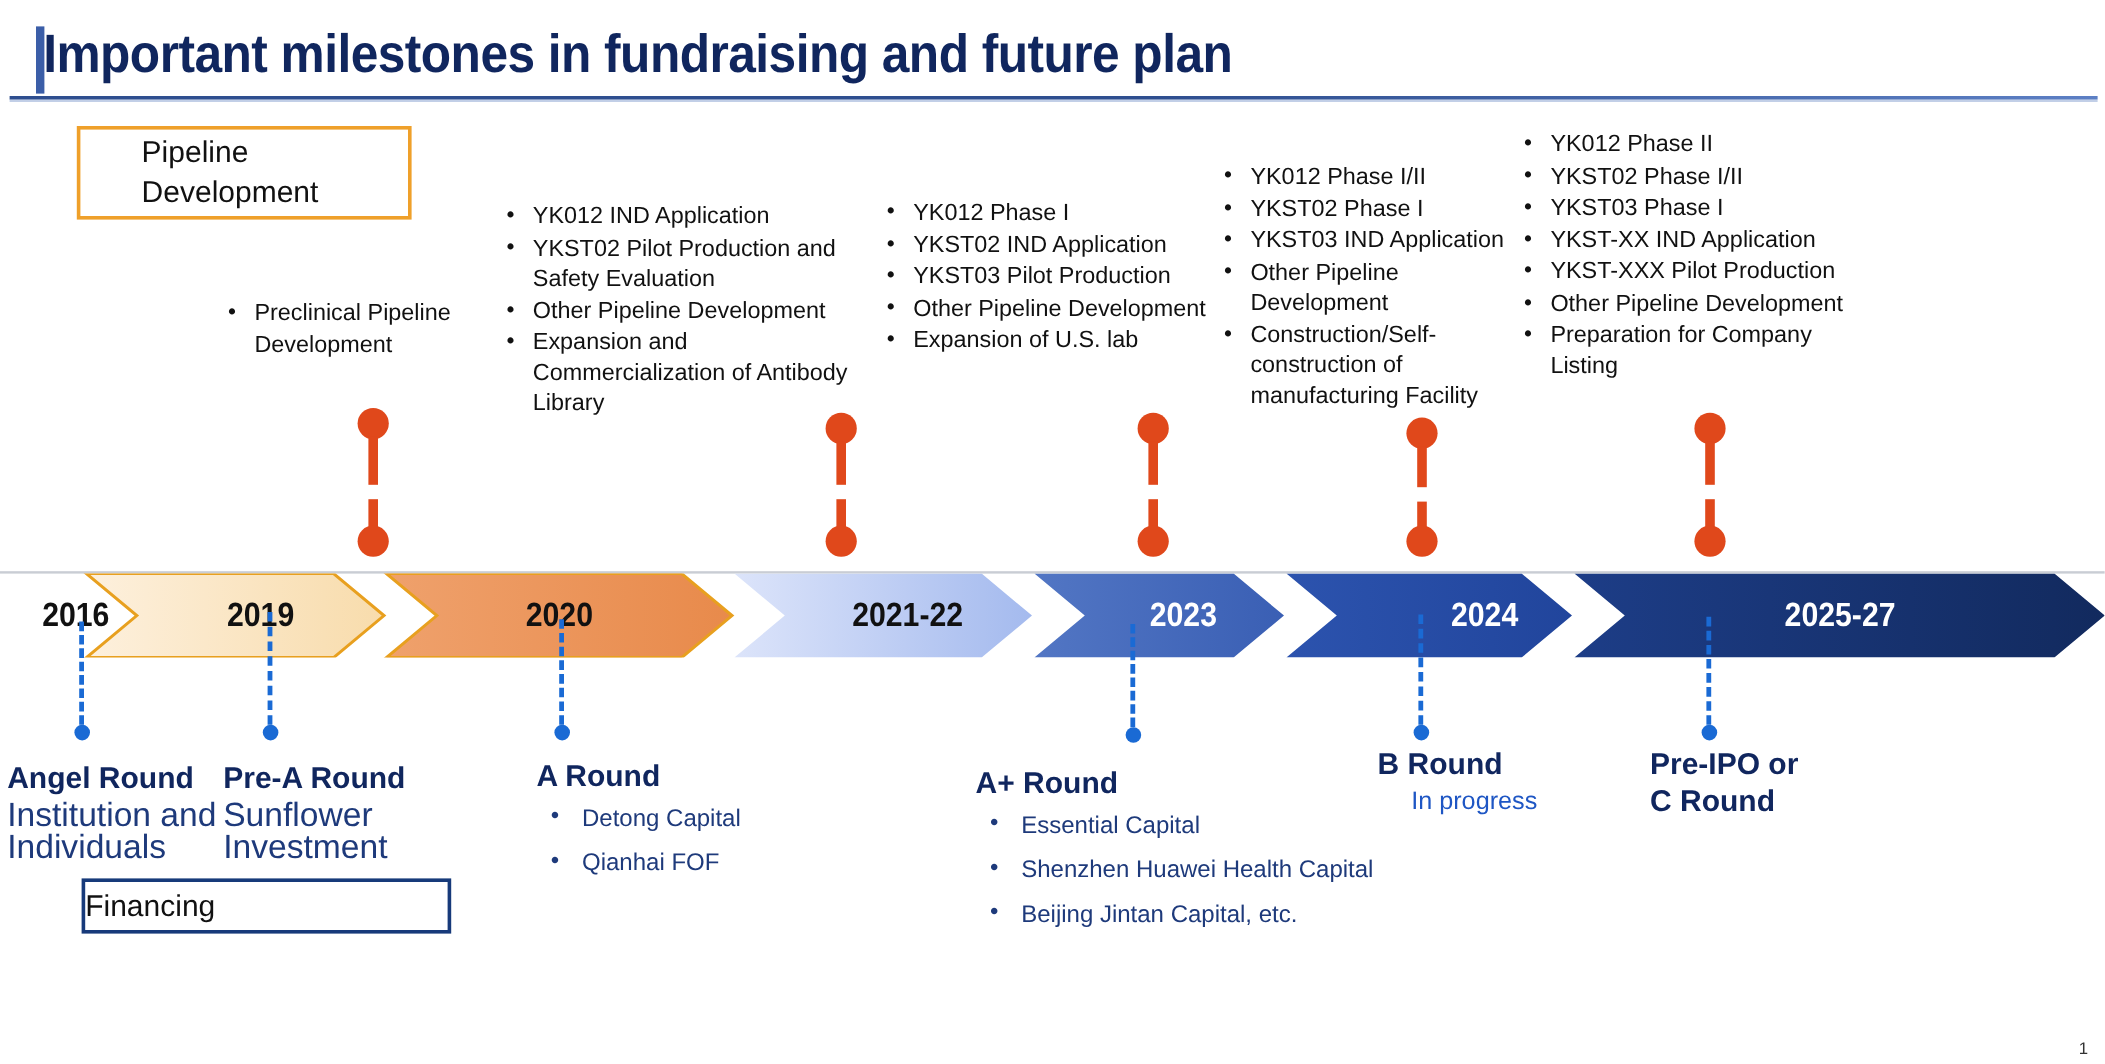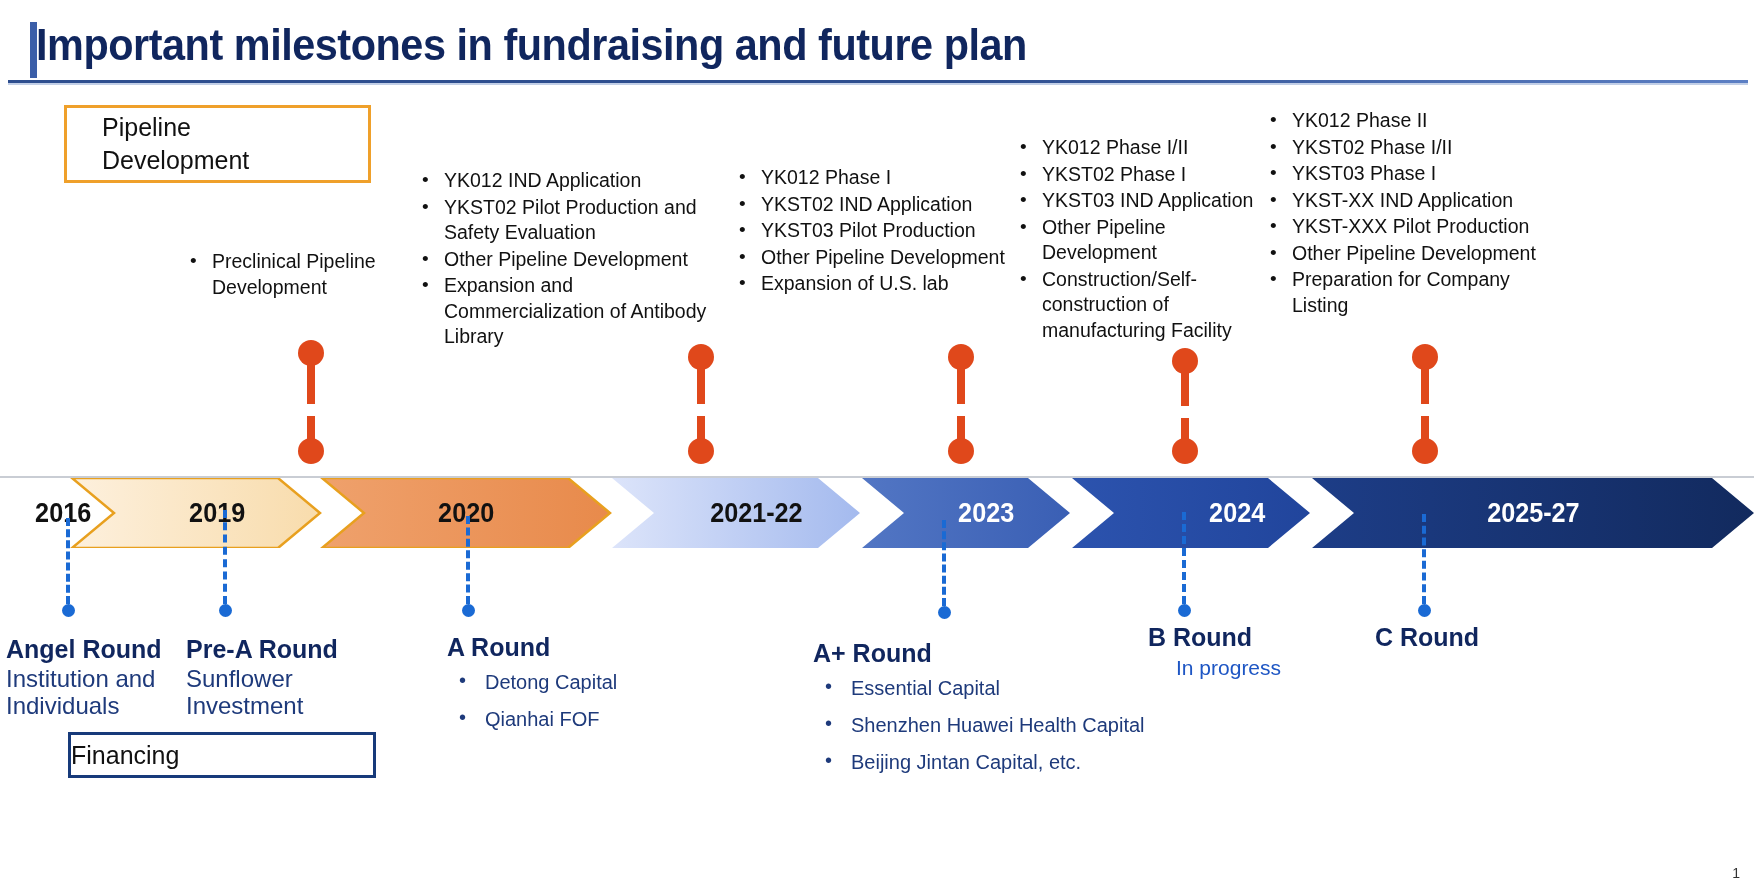--- a/index.html
+++ b/index.html
@@ -35,23 +35,23 @@
     position:absolute;left:8px;top:75px;width:1740px;height:2px;
     background:#8FA7D4;opacity:.55;
   }
 
   
   .labelbox{
     position:absolute;background:#ffffff;box-sizing:border-box;
     display:flex;align-items:center;
   }
   #pipeline-box{
-    left:64px;top:105px;width:307px;height:78px;
+    left:64px;top:105px;width:279px;height:78px;
     border:3px solid #EFA02A;
-    padding-left:35px;
+    padding-left:51px;
   }
   #pipeline-box .lb-text{
     font-size:25px;line-height:33px;color:#111111;font-weight:400;
   }
   #financing-box{
     left:68px;top:732px;width:308px;height:46px;
     border:3px solid #173A7A;
     justify-content:flex-start;
   }
   #financing-box .lb-text{
@@ -122,21 +122,21 @@
     position:absolute;left:0;width:13px;height:13px;border-radius:50%;
     background:#1A6AD4;
   }
 
   
   .fin{position:absolute;}
   .fin .fin-title{
     font-weight:bold;font-size:25px;line-height:31px;color:#10265E;white-space:nowrap;
   }
   .fin .fin-sub{
-    font-size:24px;line-height:27px;color:#1E3A7B;
+    font-size:28px;line-height:27px;color:#1E3A7B;
   }
   .fin ul{margin:6px 0 0 0;padding:0;list-style:none;}
   .fin li{
     position:relative;padding-left:38px;margin-bottom:11px;
     font-size:20px;line-height:26px;color:#1E3A7B;
   }
   .fin li::before{
     content:"\2022";position:absolute;left:12px;top:-2px;color:#1E3A7B;font-size:20px;
   }
   .fin .inprog{font-size:21px;line-height:30px;color:#1E56C4;padding-left:28px;}
@@ -364,20 +364,21 @@
       <li>Beijing Jintan Capital, etc.</li>
     </ul>
   </div>
 
   <div class="fin" style="left:1148px;top:622px;width:220px;">
     <div class="fin-title">B Round</div>
     <div class="inprog">In progress</div>
   </div>
 
   <div class="fin" style="left:1375px;top:622px;width:240px;">
+    <div class="fin-title">Pre-IPO or</div>
     <div class="fin-title">C Round</div>
   </div>
 
   <div class="labelbox" id="financing-box">
     <div class="lb-text">Financing</div>
   </div>
 
   <div class="pagenum">1</div>
 
 </div>

